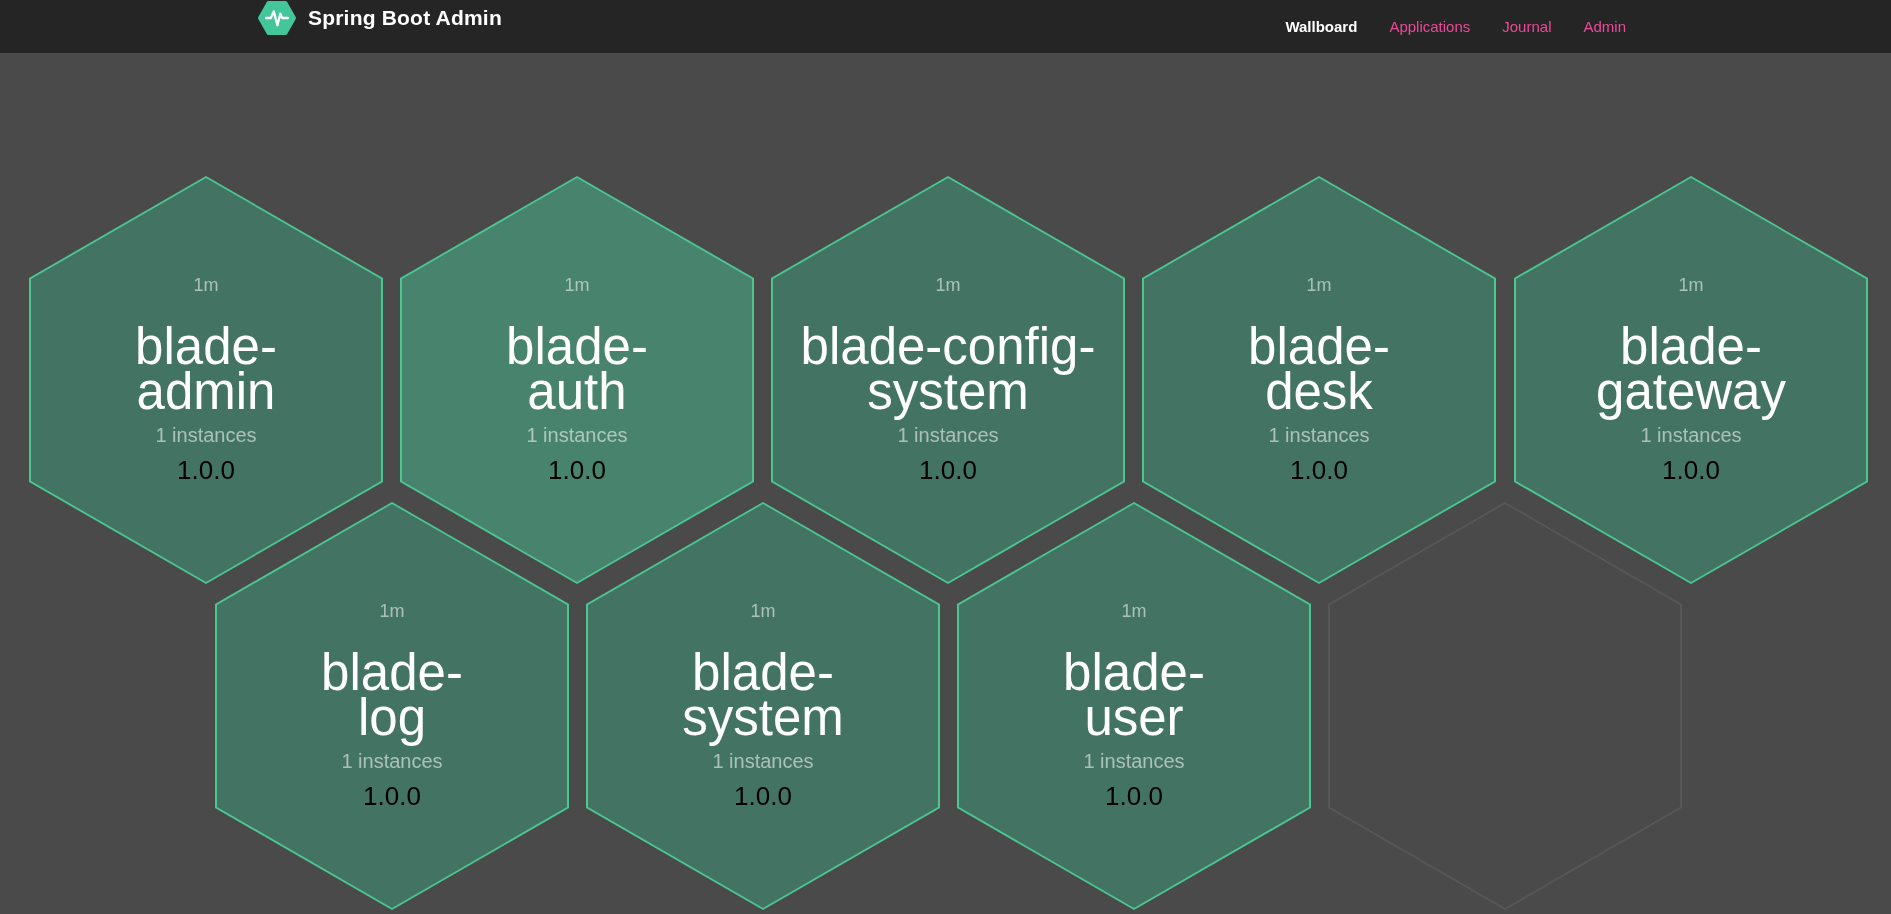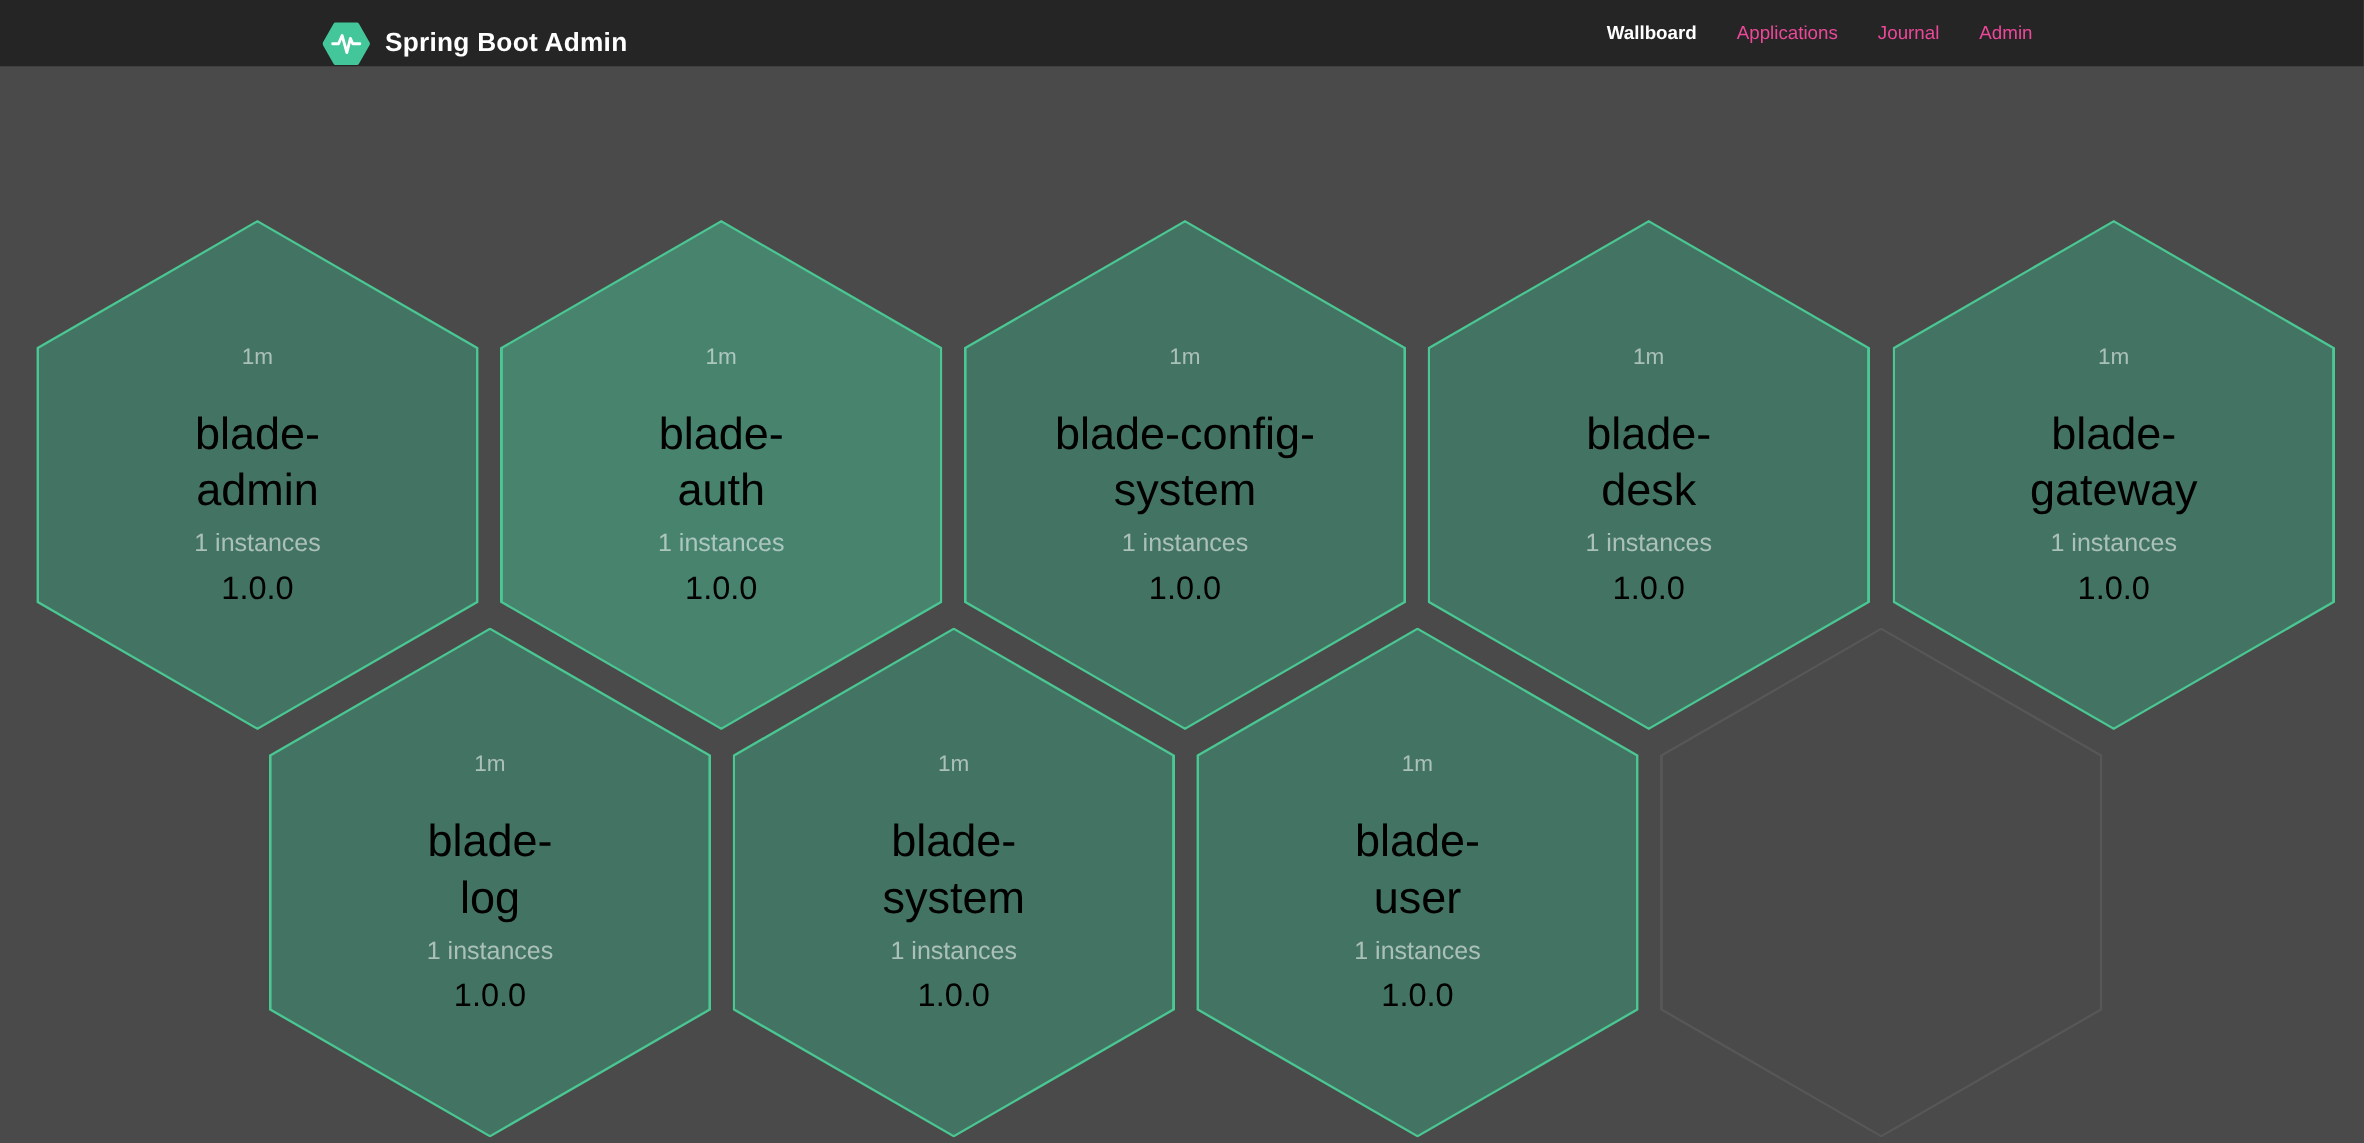--- a/index.html
+++ b/index.html
@@ -7,21 +7,21 @@
     width:1891px;height:914px;overflow:hidden;
     background:#4a4a4a;
     font-family:"Liberation Sans","DejaVu Sans",sans-serif;
     -webkit-font-smoothing:antialiased;
   }
   
   .navbar{
     height:53px;background:#252526;display:flex;align-items:center;
   }
   .nav-inner{
-    flex:1;display:flex;align-items:flex-end;justify-content:space-between;
+    flex:1;display:flex;align-items:flex-start;justify-content:space-between;
     padding-left:258px;padding-right:265px;
   }
   .brand{display:flex;align-items:center;gap:12px;}
   .brand-title{color:#ffffff;font-size:21px;font-weight:700;letter-spacing:.2px;}
   .nav-links{display:flex;align-items:center;column-gap:26px;gap:32px;}
   .nav-link{
     font-size:15px;color:#ec4899;text-decoration:none;cursor:pointer;
     line-height:53px;white-space:nowrap;
   }
   .nav-link.active{color:#ffffff;font-weight:700;}
@@ -36,21 +36,21 @@
     position:absolute;inset:2px;
     clip-path:polygon(50% 0,100% 25%,100% 75%,50% 100%,0 75%,0 25%);
     background:#437463;
     display:flex;flex-direction:column;align-items:center;justify-content:center;
     text-align:center;color:#fff;
   }
   .hex.hl .hex-inner{background:#48836e;}
   .hex.empty{background:#575757;cursor:default;}
   .hex.empty .hex-inner{background:#4a4a4a;}
   .hex-time{font-size:18px;color:rgba(255,255,255,.55);margin-bottom:28px;}
-  .hex-name{font-size:36px;font-weight:400;line-height:45px;color:#000000;white-space:pre-line;}
+  .hex-name{font-size:51px;font-weight:400;line-height:45px;color:#ffffff;white-space:pre-line;}
   .hex-instances{font-size:20px;color:rgba(255,255,255,.55);margin-top:10px;}
   .hex-version{font-size:26px;color:#000000;margin-top:8px;}
   
   .p0{left:29px;top:123px}.p1{left:400px;top:123px}.p2{left:771px;top:123px}
   .p3{left:1142px;top:123px}.p4{left:1514px;top:123px}
   .p5{left:215px;top:449px}.p6{left:586px;top:449px}.p7{left:957px;top:449px}
   .p8{left:1328px;top:449px}
 </style>
 </head>
 <body>

